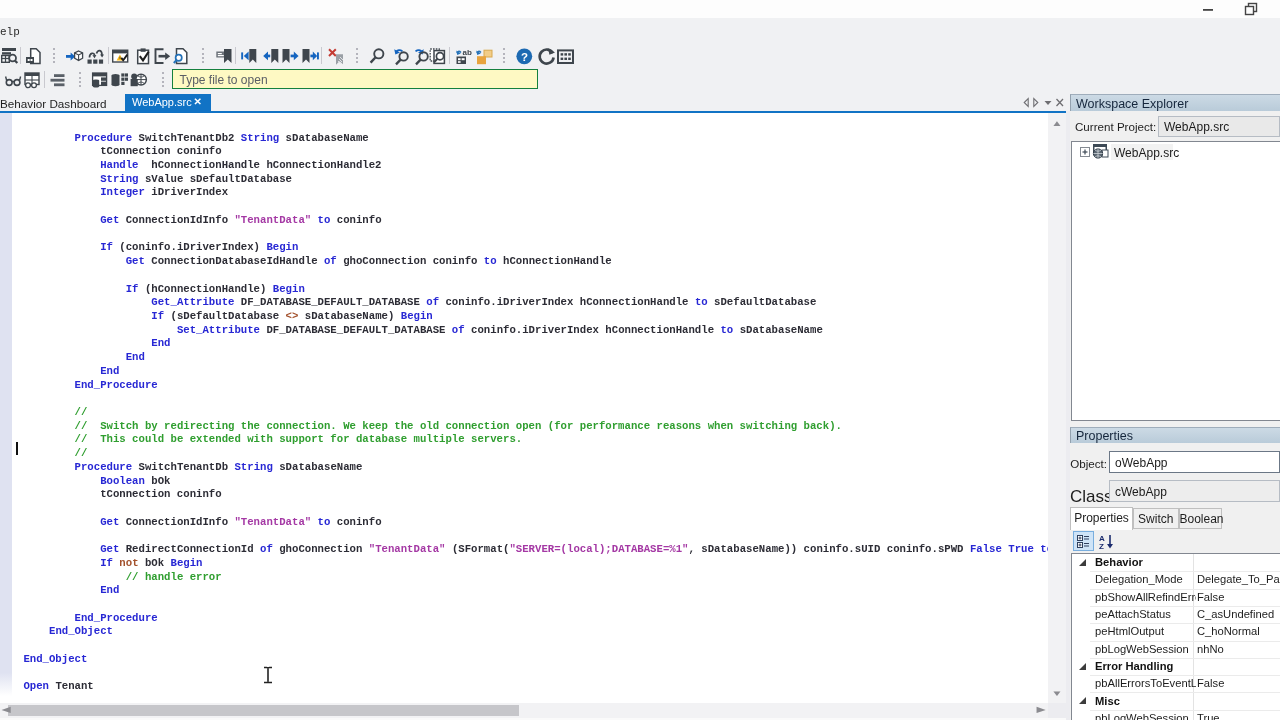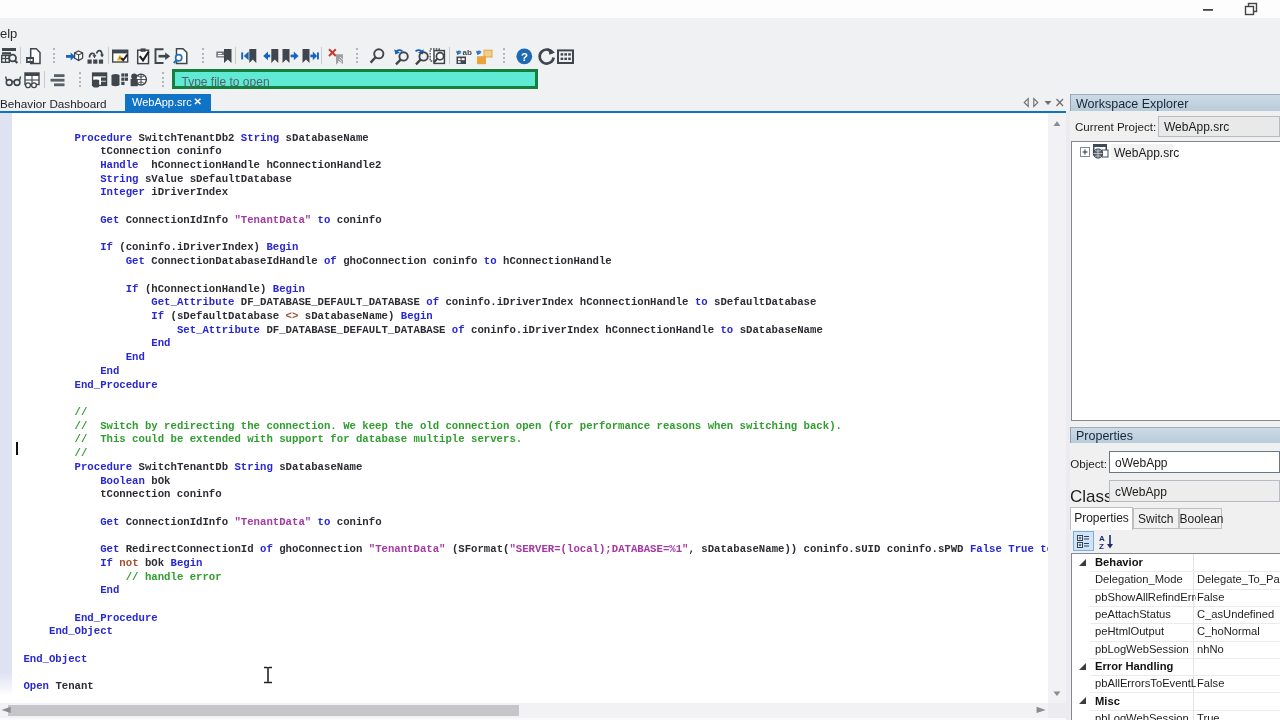--- a/index.html
+++ b/index.html
@@ -1,21 +1,21 @@
 <!DOCTYPE html>
 <html><head>
 <meta charset="utf-8">
 <style>
   html,body{margin:0;padding:0;}
   body{width:1280px;height:720px;overflow:hidden;position:relative;
        font-family:"Liberation Sans",sans-serif;background:#ececf0;}
   .abs{position:absolute;}
   
   #titlebar{left:0;top:0;width:1280px;height:17.5px;background:#fdfdfd;}
-  #menu-elp{left:0;top:26px;font-size:13px;color:#2a2a2a;z-index:5;}
+  #menu-elp{left:0;top:26px;font-size:11px;color:#2a2a2a;z-index:5;font-family:Liberation Mono, monospace;}
   #toolbar{left:0;top:17.5px;width:1280px;height:76.5px;background:#f0f1f3;}
   #tabbar{left:0;top:94px;width:1280px;height:17px;background:#f0f1f3;}
   #blueline{left:0;top:110.6px;width:1066px;height:2.2px;background:#1173c5;}
   #tab-dash{left:0px;top:96.5px;font-size:11.7px;color:#1f1f1f;}
   #tab-active{left:125px;top:93.6px;width:86px;height:17px;background:#1173c5;color:#fff;
       font-size:11px;}
   #tab-active span.t{position:absolute;left:7px;top:2.8px;}
   #tab-active span.x{position:absolute;right:9px;top:2.8px;font-size:10px;font-weight:bold;}
   
   #editor{left:0;top:112.6px;width:1048px;height:590.5px;background:#ffffff;overflow:hidden;}
@@ -54,22 +54,22 @@
   
   .ptab{position:absolute;top:413.5px;height:21px;box-sizing:border-box;font-size:12px;
         color:#1e1e1e;text-align:center;background:#f0f0f0;border:1px solid #bfbfbf;}
   #ptab1{left:0;top:412.5px;width:63px;height:23px;background:#fff;border-bottom:none;z-index:2;}
   .ptab span,#ptab1 span{position:absolute;left:0;right:0;top:3px;}
   
   .vsep{top:47px;width:1px;height:17px;background:#c9c9cf;}
   .dots{top:48px;width:3px;height:15px;border-left:2px dotted #b4b4bc;}
   .vsep2{top:71px;width:1px;height:17px;background:#c9c9cf;}
   .dots2{top:72px;width:3px;height:15px;border-left:2px dotted #b4b4bc;}
-  #typebox{left:171.5px;top:69px;width:366px;height:20px;background:#5eead4;
-     border:3px solid #15803d;box-sizing:border-box;}
+  #typebox{left:171.5px;top:69px;width:366px;height:20px;background:#fef9c3;
+     border:1px solid #15803d;box-sizing:border-box;}
   #typebox span{position:absolute;left:7px;top:3px;font-size:12px;color:#5a5e66;}
   svg{position:absolute;overflow:visible;}
 </style>
 </head>
 <body>
 <div class="abs" id="titlebar"></div>
 <div class="abs" id="menu-elp">elp</div>
 
 <svg class="abs" style="left:1200px;top:2px" width="62" height="16" viewBox="0 0 62 16">
   <rect x="3" y="7" width="10" height="1.8" fill="#444"></rect>

